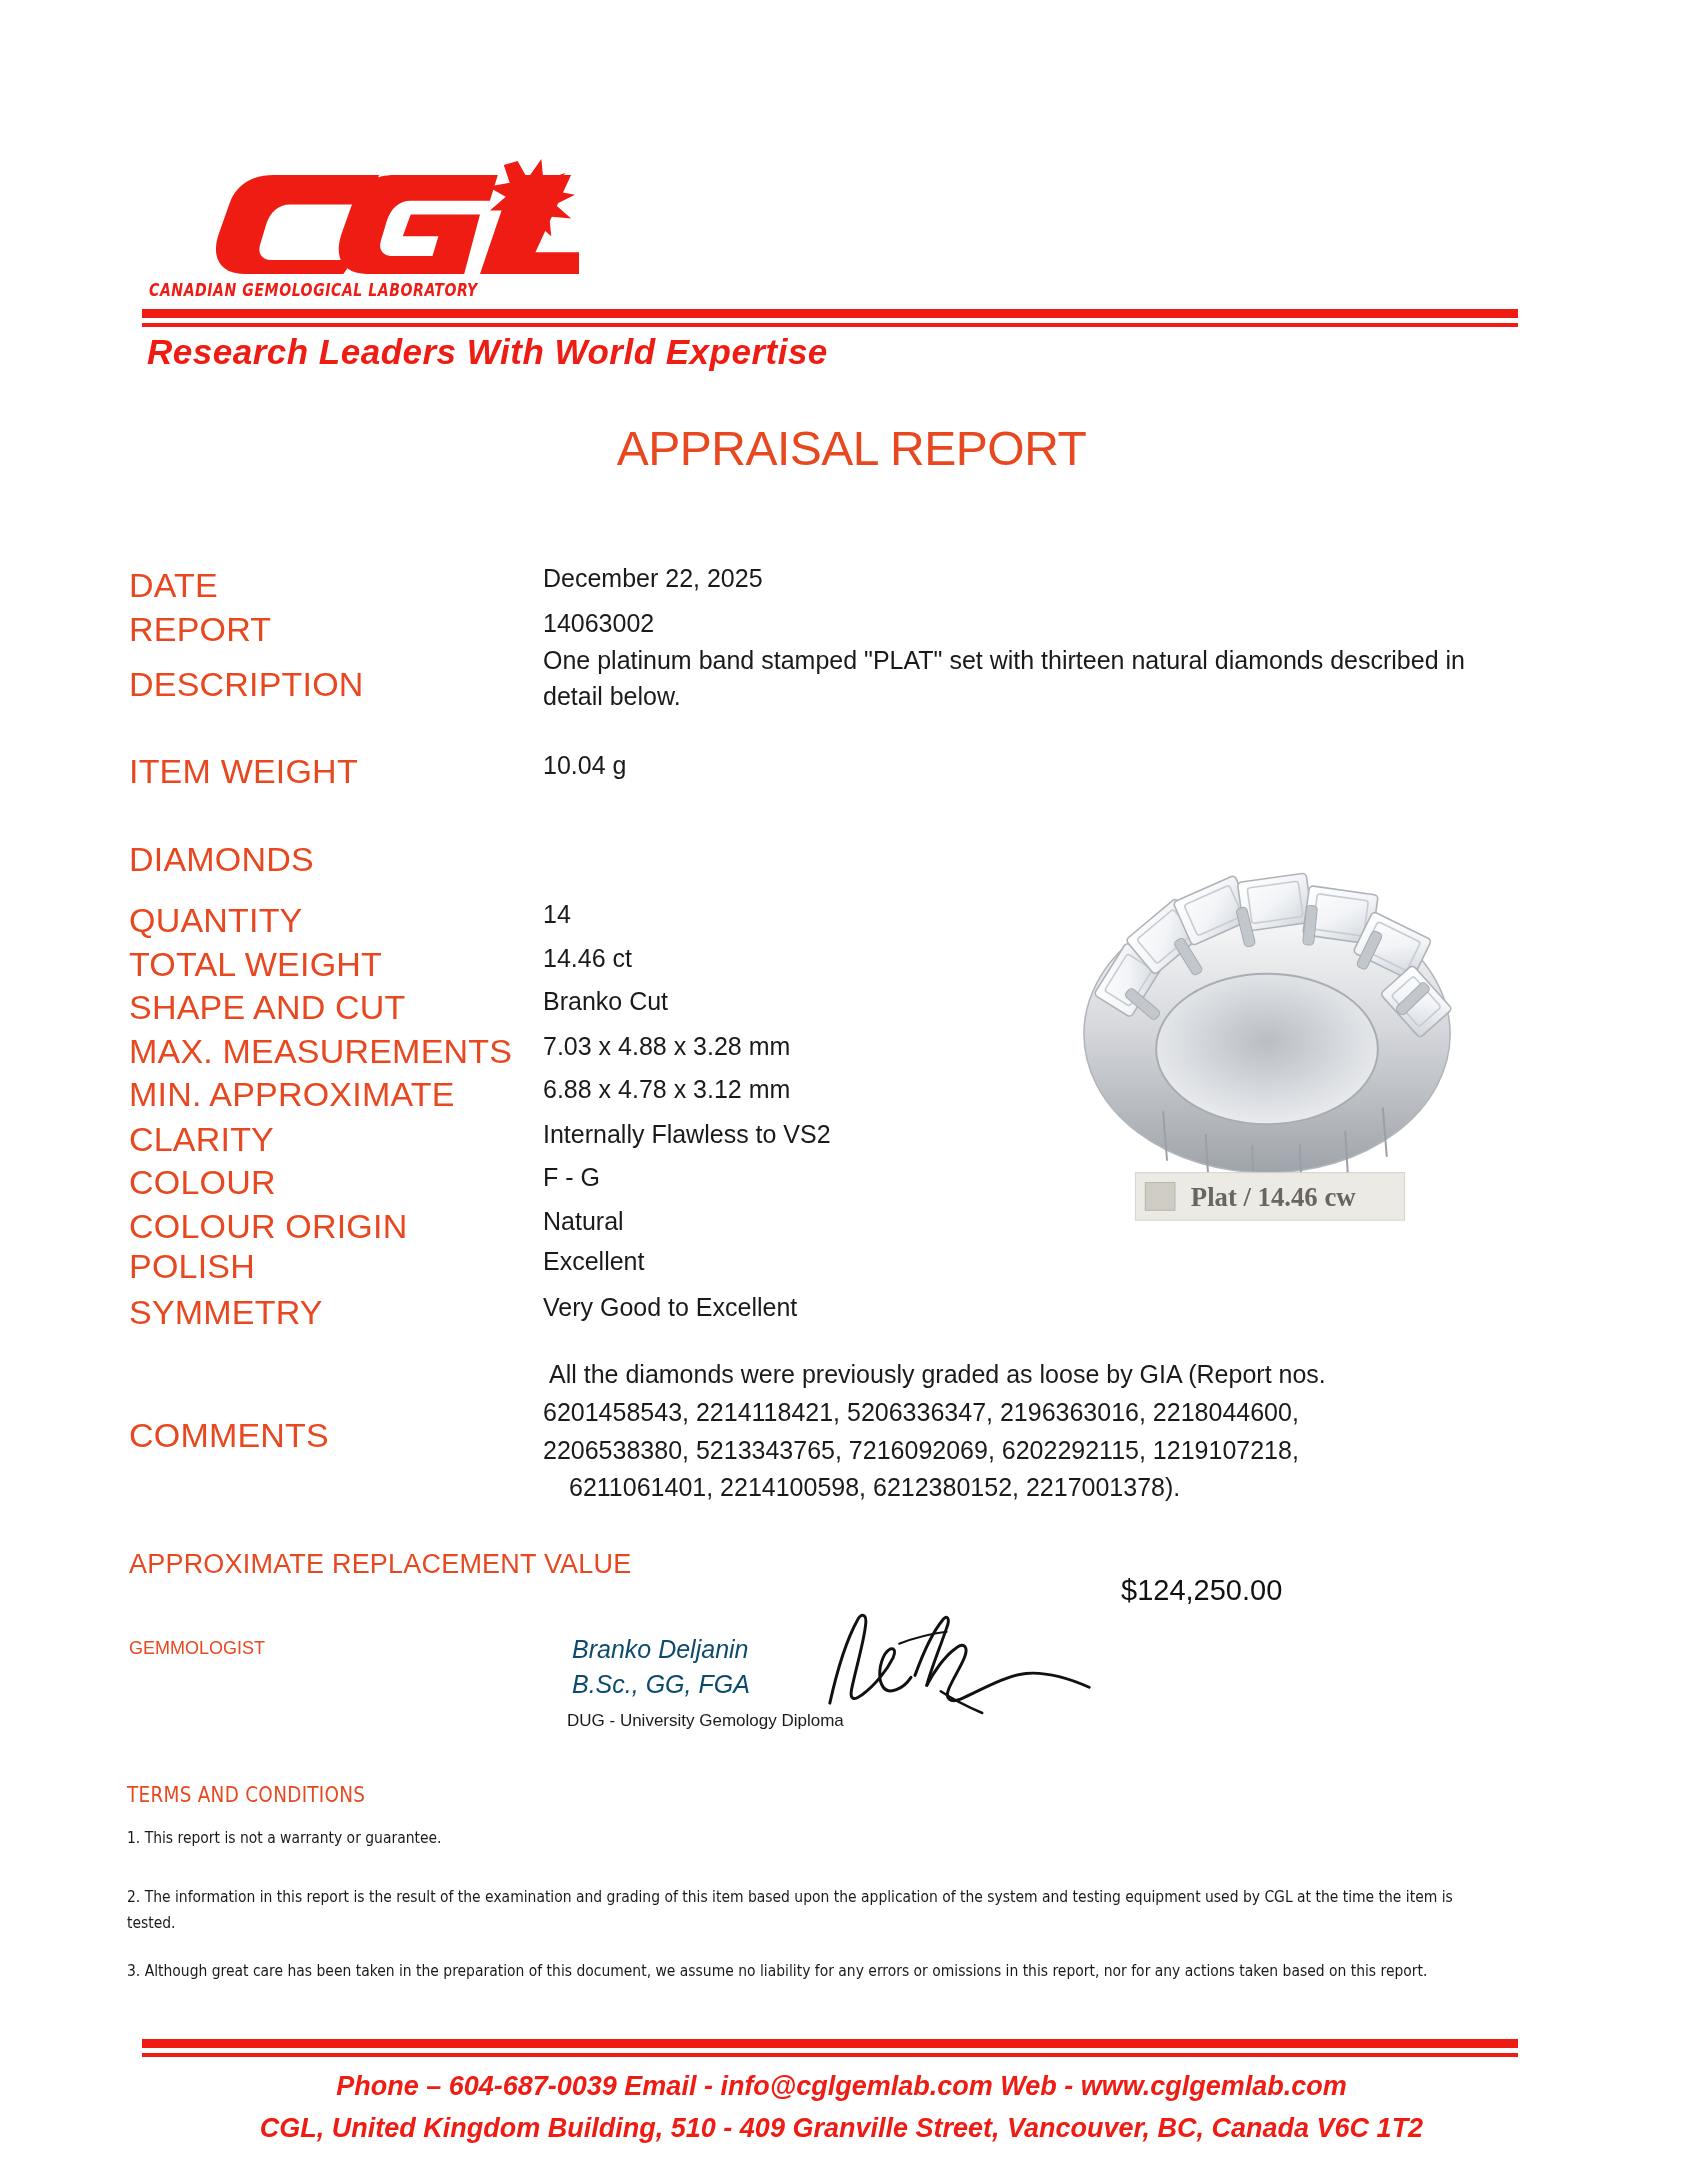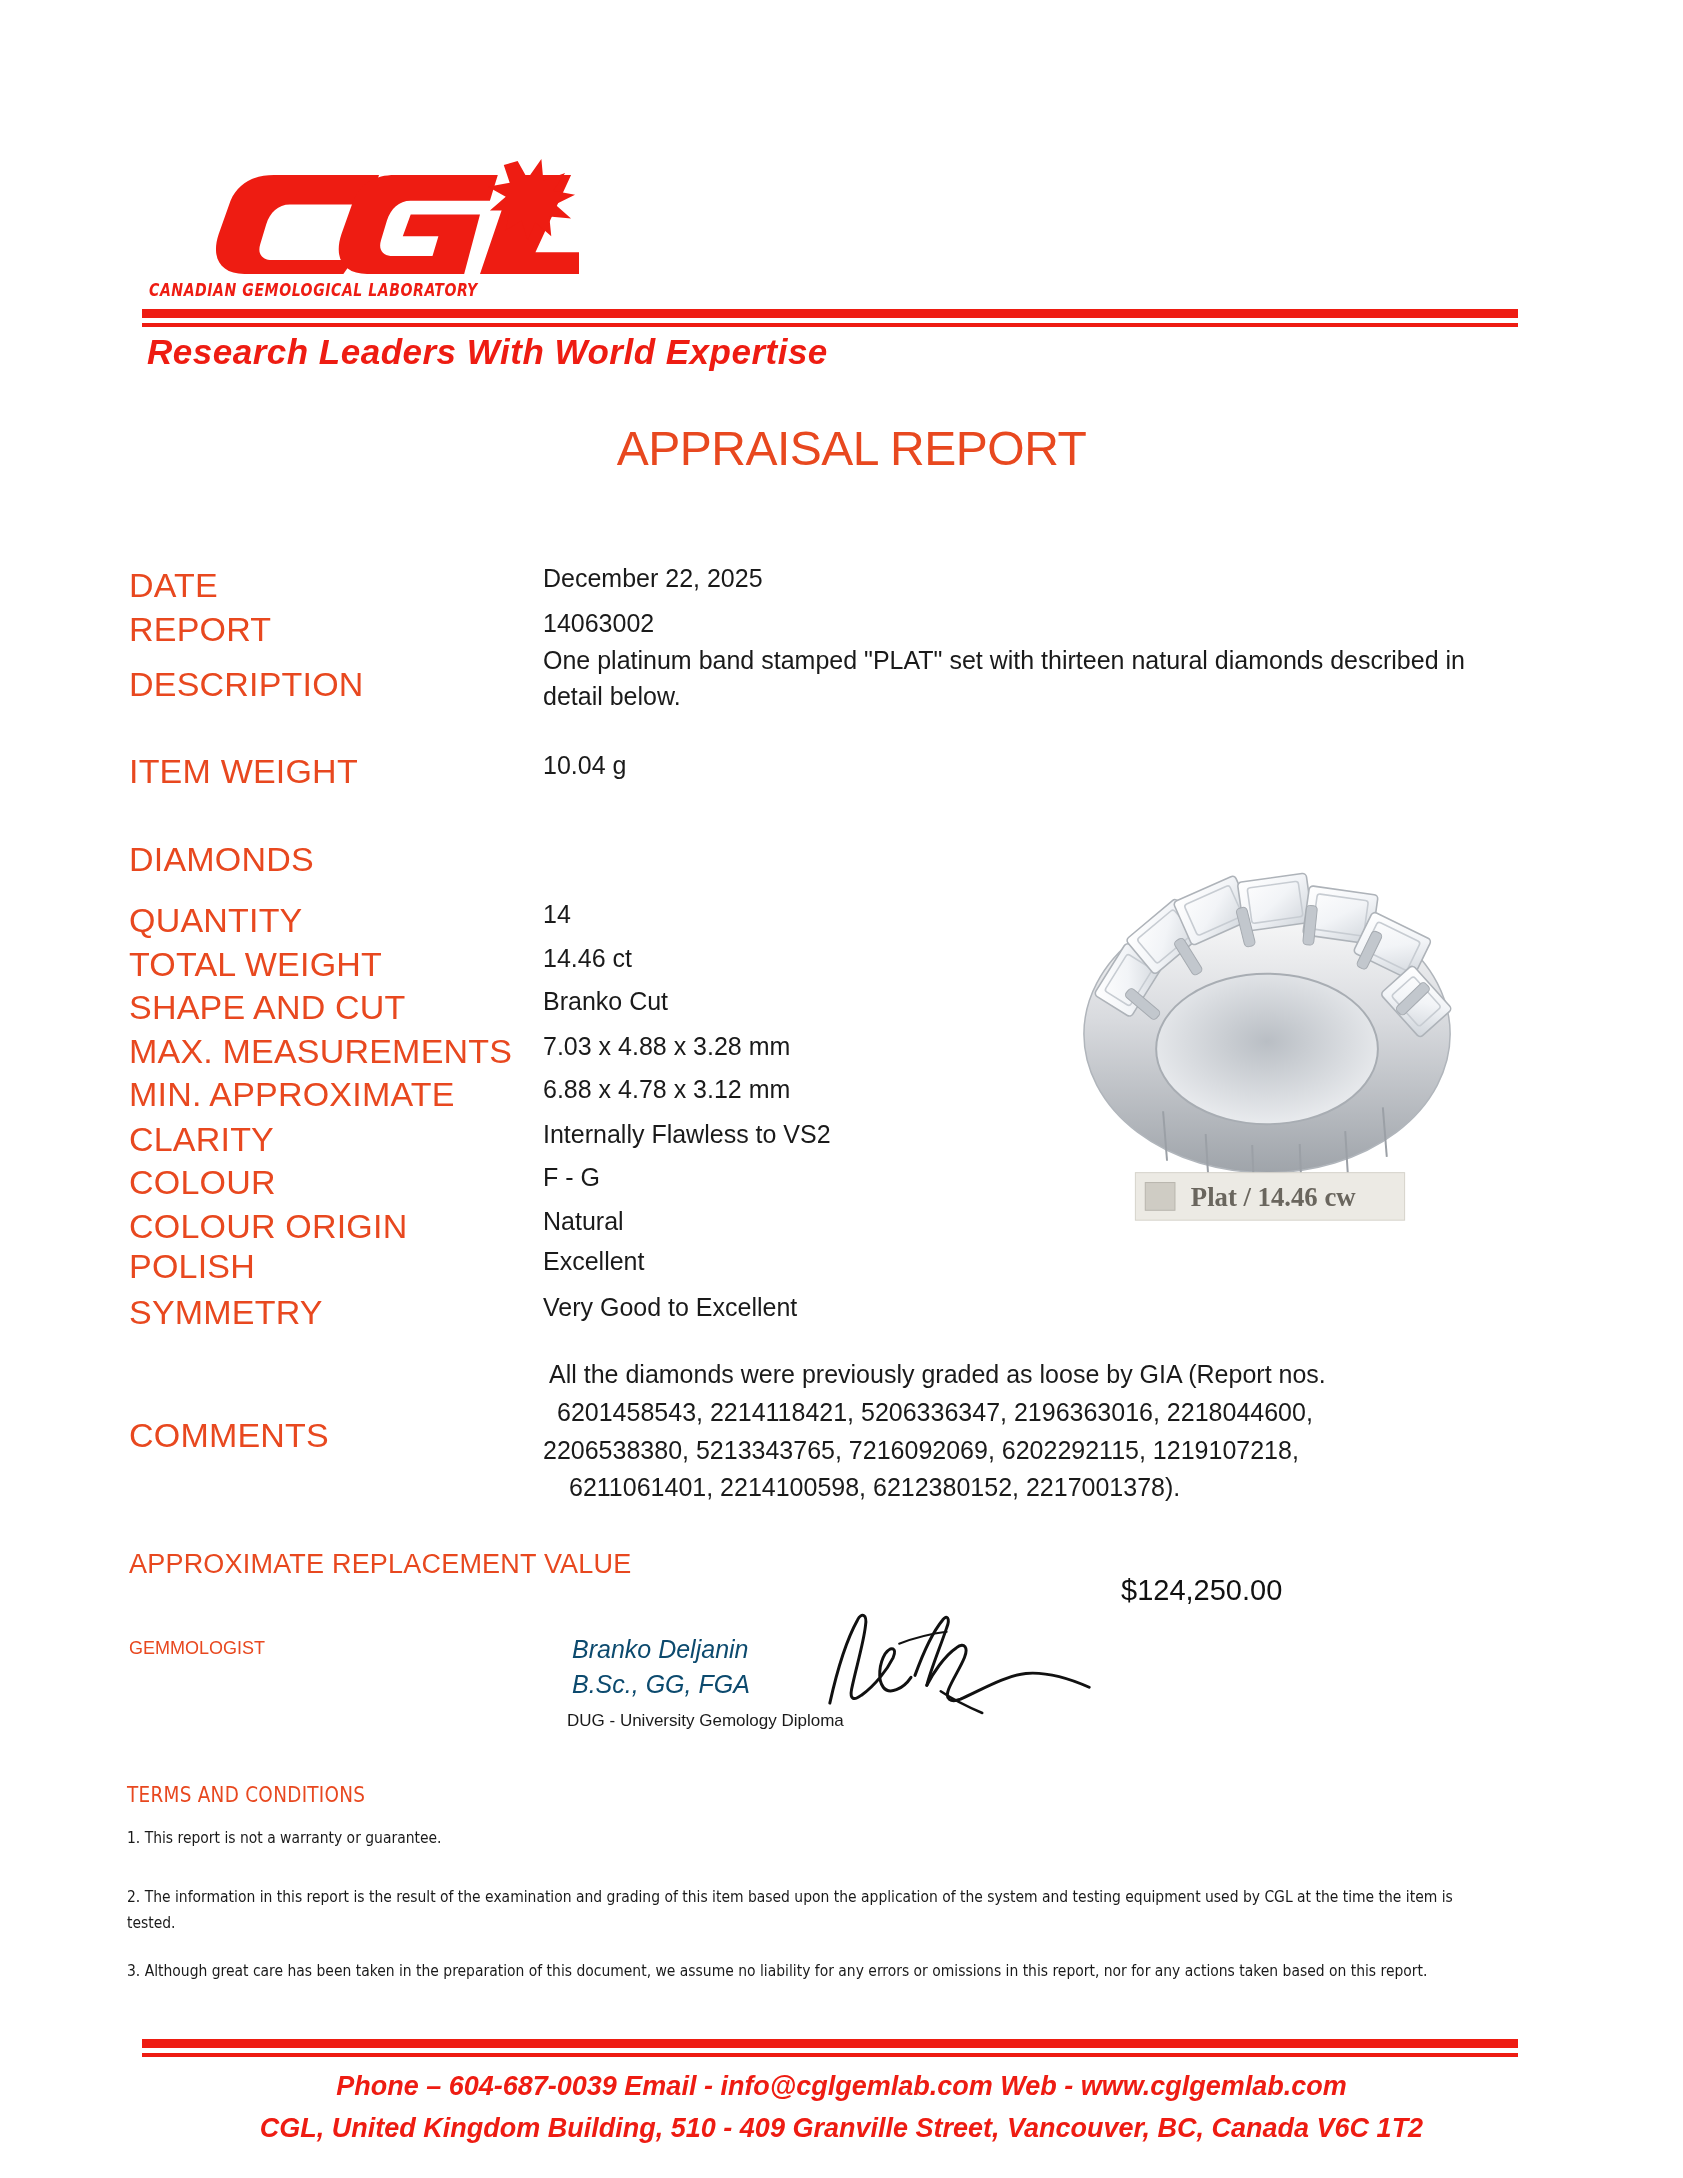--- a/index.html
+++ b/index.html
@@ -397,21 +397,21 @@
       <g>
         <rect x="72" y="330" width="272" height="48" fill="#eceae4" stroke="#d5d2ca" stroke-width="1"></rect>
         <rect x="82" y="340" width="30" height="28" fill="#cfccc4" stroke="#b8b5ad"></rect>
         <text x="128" y="364" font-family="'Liberation Serif', serif" font-size="27" font-weight="bold" fill="#6a665e">Plat / 14.46 cw</text>
       </g>
     </svg>
   </div>
 
   <div class="label LBL_X" style="top:1416px;">COMMENTS</div>
   <div class="value" style="left:543px; top:1360px;margin-left:6px;">All the diamonds were previously graded as loose by GIA (Report nos.</div>
-  <div class="value" style="left:557px; top:1398px;text-align:center;">6201458543, 2214118421, 5206336347, 2196363016, 2218044600,</div>
+  <div class="value" style="left:543px; top:1398px;text-align:center;">6201458543, 2214118421, 5206336347, 2196363016, 2218044600,</div>
   <div class="value" style="left:543px; top:1436px;">2206538380, 5213343765, 7216092069, 6202292115, 1219107218,</div>
   <div class="value" style="left:569px; top:1473px;">6211061401, 2214100598, 6212380152, 2217001378).</div>
 
   <div class="arv-label">APPROXIMATE REPLACEMENT VALUE</div>
   <div class="arv-value">$124,250.00</div>
 
   <div class="gem-label">GEMMOLOGIST</div>
   <div class="gem-name" style="top:1632px;">Branko Deljanin</div>
   <div class="gem-name" style="top:1667px;">B.Sc., GG, FGA</div>
   <div class="gem-diploma">DUG - University Gemology Diploma</div>

